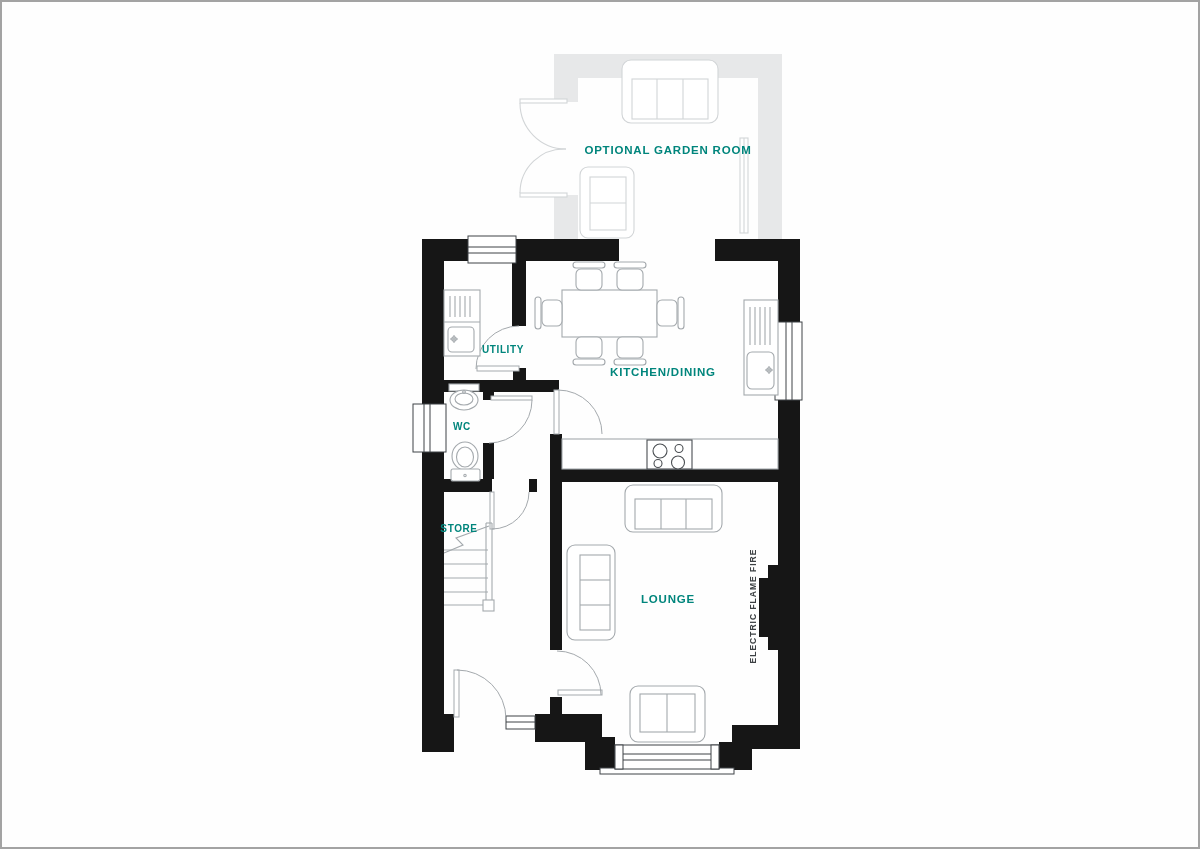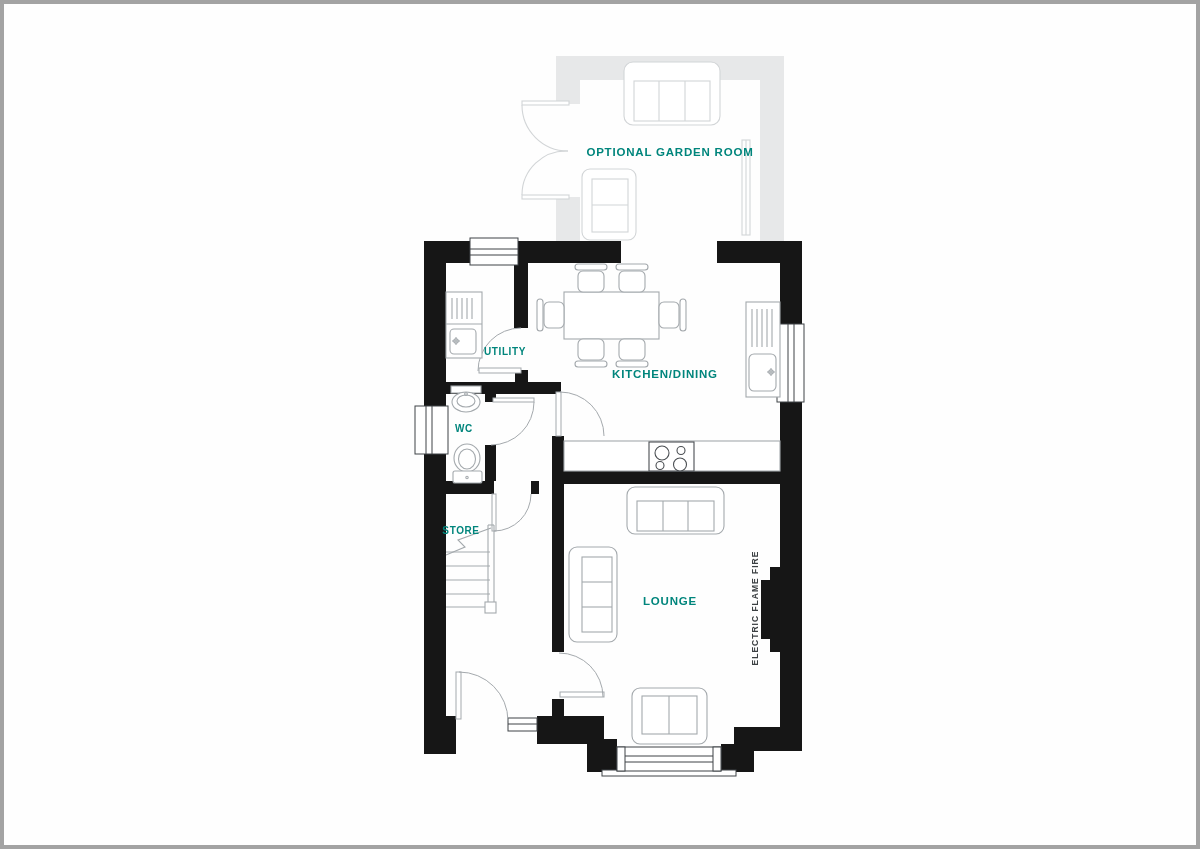--- a/index.html
+++ b/index.html
@@ -1,17 +1,17 @@
 <!DOCTYPE html>
 <html><head>
 <meta charset="utf-8">
 <style>
   html,body{margin:0;padding:0;background:#ffffff;}
   .page{position:relative;width:1200px;height:849px;background:#fefefe;overflow:hidden;
-        font-family:"Liberation Sans",sans-serif;border:4px solid #a3a3a3;box-sizing:border-box;}
+        font-family:"Liberation Sans",sans-serif;border:2px solid #a3a3a3;box-sizing:border-box;}
   svg{position:absolute;left:0;top:0;}
 
   
   .wall      {fill:#161616;stroke:none;}
   .ghost-wall{fill:#e7e8e9;stroke:none;}
   .fline     {stroke:#a4a9ad;stroke-width:1.1;fill:#ffffff;}
   .fopen     {stroke:#a4a9ad;stroke-width:1.1;fill:none;}
   .dark      {stroke:#4a4e52;stroke-width:1.1;fill:#ffffff;}
   .gline     {stroke:#d2d5d7;stroke-width:1.1;fill:#ffffff;}
   .gopen     {stroke:#d2d5d7;stroke-width:1.1;fill:none;}

